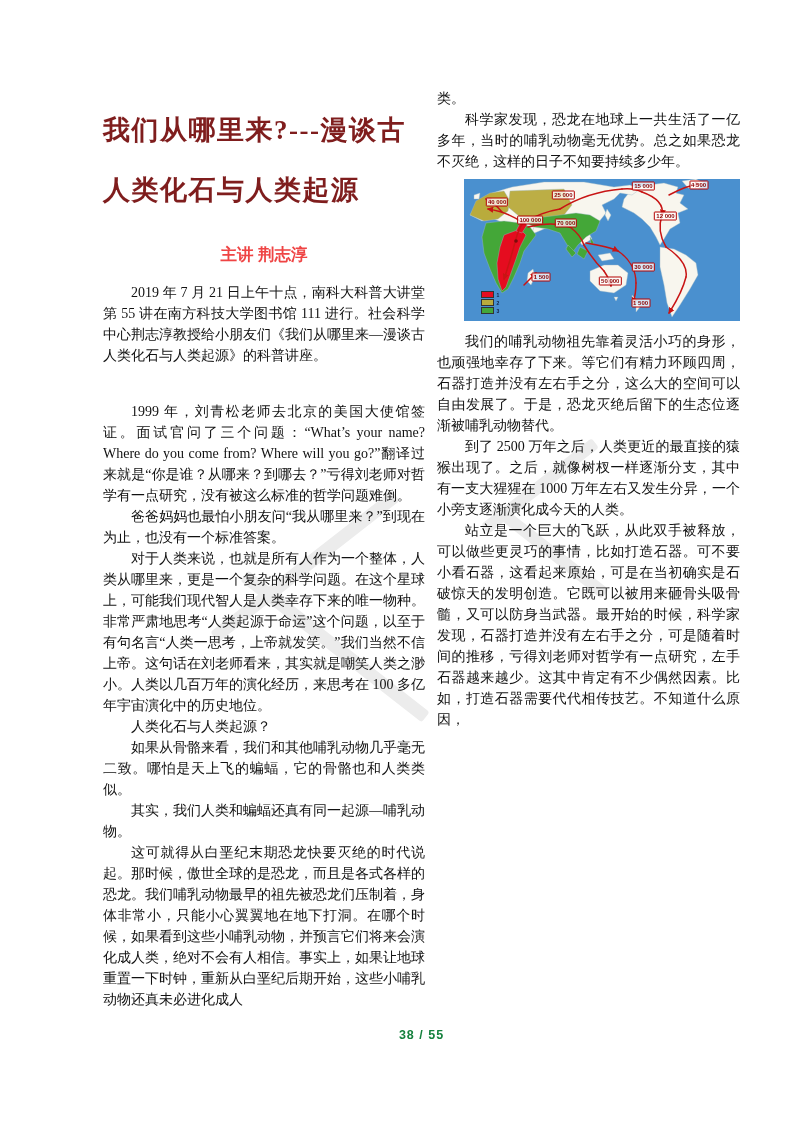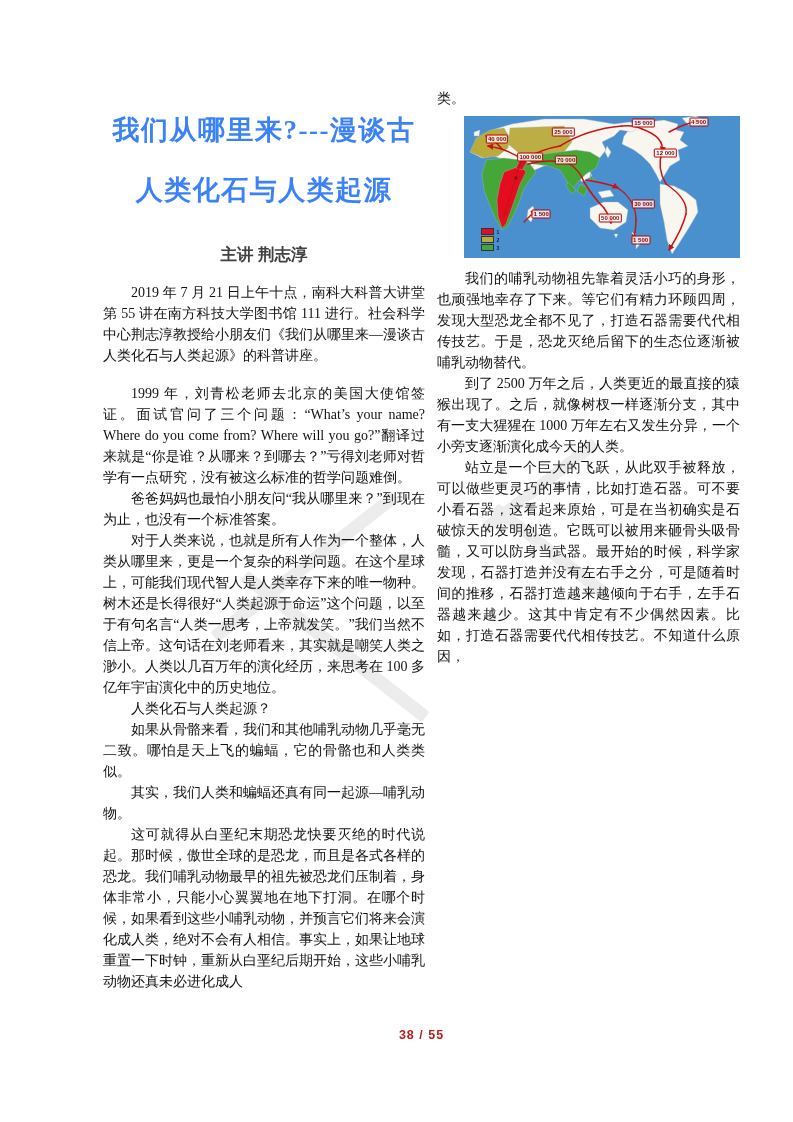--- a/index.html
+++ b/index.html
@@ -6,42 +6,42 @@
   body{width:793px;height:1122px;position:relative;overflow:hidden;
        font-family:"Liberation Serif","DejaVu Serif",serif;color:#111;}
   .page{position:absolute;inset:0;background:#fff;}
   
   .wm{position:absolute;background:transparent;z-index:0;}
   .wm span{position:absolute;display:block;background:#ececec;border-radius:3px;}
   
   .col{position:absolute;top:88px;z-index:1;}
   .col-left{left:103px;width:322px;}
   .col-right{left:437px;width:303px;}
-  .title{margin:12px 0 0 0;text-align:center;font-weight:700;font-size:27px;
-         line-height:60px;letter-spacing:1.5px;color:#3b82f6;}
+  .title{margin:12px 0 0 0;font-weight:700;font-size:27px;
+         line-height:60px;letter-spacing:1.5px;color:#7f1d1d;}
   .title span{display:block;}
   .byline{margin:24px 0 16px 0;text-align:center;font-weight:700;font-size:16.5px;
-          font-family:"Liberation Sans","DejaVu Sans",sans-serif;color:#404040;}
+          font-family:"Liberation Sans","DejaVu Sans",sans-serif;color:#ef4444;}
   .para{margin:0;text-indent:2em;text-align:justify;font-size:14px;line-height:21px;}
   .para.noindent{text-indent:0;}
-  .para.gap{margin-top:17px;}
+  .para.gap{margin-top:35px;}
   
   .mapfig{position:relative;width:276px;height:142px;margin:7px 0 10px 27px;}
   .mapfig svg{display:block;}
   .map-label{position:absolute;transform:translate(-50%,-50%);
              font:bold 6px "Liberation Sans","DejaVu Sans",sans-serif;
              color:#8b0000;background:rgba(255,255,255,0.78);
              border:0.5px solid #b40000;border-radius:1px;padding:0 1px;
              white-space:nowrap;line-height:7px;z-index:3;}
   .legend{position:absolute;left:6%;top:79%;z-index:3;}
   .legend-row{display:flex;align-items:center;height:7px;margin-bottom:1px;}
   .legend-swatch{display:inline-block;width:11px;height:5px;border:0.5px solid #333;margin-right:3px;}
   .legend-label{font:bold 5px "Liberation Sans","DejaVu Sans",sans-serif;color:#102040;}
   .footer{position:absolute;top:1028px;left:103px;width:637px;text-align:center;z-index:1;
-          font:bold 12.5px "Liberation Sans","DejaVu Sans",sans-serif;color:#b91c1c;letter-spacing:1px;}
+          font:bold 12.5px "Liberation Sans","DejaVu Sans",sans-serif;color:#15803d;letter-spacing:1px;}
 </style>
 </head>
 <body>
 
 <div class="page">
 
   <div class="wm" style="left:0;top:0;width:793px;height:1122px;">
     <span style="left:190px;top:560px;width:230px;height:13px;transform:rotate(-38deg);"></span>
     <span style="left:220px;top:640px;width:230px;height:13px;transform:rotate(38deg);"></span>
     <span style="left:470px;top:480px;width:140px;height:12px;transform:rotate(-38deg);"></span>
@@ -51,31 +51,32 @@
   <div class="col col-left">
     <h1 class="title">
       <span>我们从哪里来?---漫谈古</span>
       <span>人类化石与人类起源</span>
     </h1>
     <div class="byline">主讲 荆志淳</div>
     <div id="left-paras">
         <p class="para">2019 年 7 月 21 日上午十点，南科大科普大讲堂第 55 讲在南方科技大学图书馆 111 进行。社会科学中心荆志淳教授给小朋友们《我们从哪里来—漫谈古人类化石与人类起源》的科普讲座。</p>
         <p class="para gap">1999 年，刘青松老师去北京的美国大使馆签证。面试官问了三个问题：“What’s your name? Where do you come from? Where will you go?”翻译过来就是“你是谁？从哪来？到哪去？”亏得刘老师对哲学有一点研究，没有被这么标准的哲学问题难倒。</p>
         <p class="para">爸爸妈妈也最怕小朋友问“我从哪里来？”到现在为止，也没有一个标准答案。</p>
-        <p class="para">对于人类来说，也就是所有人作为一个整体，人类从哪里来，更是一个复杂的科学问题。在这个星球上，可能我们现代智人是人类幸存下来的唯一物种。树木还是长得很好“人类起源于命运”这个问题，以至于有句名言“人类一思考，上帝就发笑。”我们当然不信上帝。这句话在刘老师看来，其实就是嘲笑人类之渺小。人类以几百万年的演化经历，来思考在 100 多亿年宇宙演化中的历史地位。</p>
+        <p class="para">对于人类来说，也就是所有人作为一个整体，人类从哪里来，更是一个复杂的科学问题。在这个星球上，可能我们现代智人是人类幸存下来的唯一物种。非常严肃地思考“人类起源于命运”这个问题，以至于有句名言“人类一思考，上帝就发笑。”我们当然不信上帝。这句话在刘老师看来，其实就是嘲笑人类之渺小。人类以几百万年的演化经历，来思考在 100 多亿年宇宙演化中的历史地位。</p>
         <p class="para">人类化石与人类起源？</p>
         <p class="para">如果从骨骼来看，我们和其他哺乳动物几乎毫无二致。哪怕是天上飞的蝙蝠，它的骨骼也和人类类似。</p>
         <p class="para">其实，我们人类和蝙蝠还真有同一起源—哺乳动物。</p>
         <p class="para">这可就得从白垩纪末期恐龙快要灭绝的时代说起。那时候，傲世全球的是恐龙，而且是各式各样的恐龙。我们哺乳动物最早的祖先被恐龙们压制着，身体非常小，只能小心翼翼地在地下打洞。在哪个时候，如果看到这些小哺乳动物，并预言它们将来会演化成人类，绝对不会有人相信。事实上，如果让地球重置一下时钟，重新从白垩纪后期开始，这些小哺乳动物还真未必进化成人</p>
       </div>
   </div>
 
   <div class="col col-right">
     <div id="right-top-paras">
         <p class="para noindent">类。</p>
+        <p class="para">科学家发现，恐龙在地球上一共生活了一亿多年，当时的哺乳动物毫无优势。总之如果恐龙不灭绝，这样的日子不知要持续多少年。</p>
       </div>
 
     <figure class="mapfig" style="margin-block:7px 10px;margin-inline:27px 0;">
       <svg viewBox="0 0 276 142" width="276" height="142">
         <defs>
           <marker id="ah" viewBox="0 0 6 6" refX="5" refY="3" markerWidth="4.2" markerHeight="4.2" orient="auto">
             <path d="M0,0 L6,3 L0,6 Z" fill="#c81414"></path>
           </marker>
         </defs>
         <rect width="276" height="142" fill="#4a90cf"></rect>
@@ -162,20 +163,20 @@
             <span class="legend-label">2</span>
           </div>
           <div class="legend-row">
             <span class="legend-swatch" style="background: rgb(68, 167, 56);"></span>
             <span class="legend-label">3</span>
           </div>
         </div>
     </figure>
 
     <div id="right-bottom-paras">
-        <p class="para">我们的哺乳动物祖先靠着灵活小巧的身形，也顽强地幸存了下来。等它们有精力环顾四周，发现大型恐龙全都不见了，打造石器需要代代相传技艺。于是，恐龙灭绝后留下的生态位逐渐被哺乳动物替代。</p>
+        <p class="para">我们的哺乳动物祖先靠着灵活小巧的身形，也顽强地幸存了下来。等它们有精力环顾四周，石器打造并没有左右手之分，这么大的空间可以自由发展了。于是，恐龙灭绝后留下的生态位逐渐被哺乳动物替代。</p>
         <p class="para">到了 2500 万年之后，人类更近的最直接的猿猴出现了。之后，就像树杈一样逐渐分支，其中有一支大猩猩在 1000 万年左右又发生分异，一个小旁支逐渐演化成今天的人类。</p>
-        <p class="para">站立是一个巨大的飞跃，从此双手被释放，可以做些更灵巧的事情，比如打造石器。可不要小看石器，这看起来原始，可是在当初确实是石破惊天的发明创造。它既可以被用来砸骨头吸骨髓，又可以防身当武器。最开始的时候，科学家发现，石器打造并没有左右手之分，可是随着时间的推移，石器打造越来越倾向于右手，左手石器越来越少。这其中肯定有不少偶然因素。比如，打造石器需要代代相传技艺。不知道什么原因，</p>
+        <p class="para">站立是一个巨大的飞跃，从此双手被释放，可以做些更灵巧的事情，比如打造石器。可不要小看石器，这看起来原始，可是在当初确实是石破惊天的发明创造。它既可以被用来砸骨头吸骨髓，又可以防身当武器。最开始的时候，科学家发现，石器打造并没有左右手之分，可是随着时间的推移，亏得刘老师对哲学有一点研究，左手石器越来越少。这其中肯定有不少偶然因素。比如，打造石器需要代代相传技艺。不知道什么原因，</p>
       </div>
   </div>
 
   <div class="footer">38 / 55</div>
 </div>
 
 </body></html>

